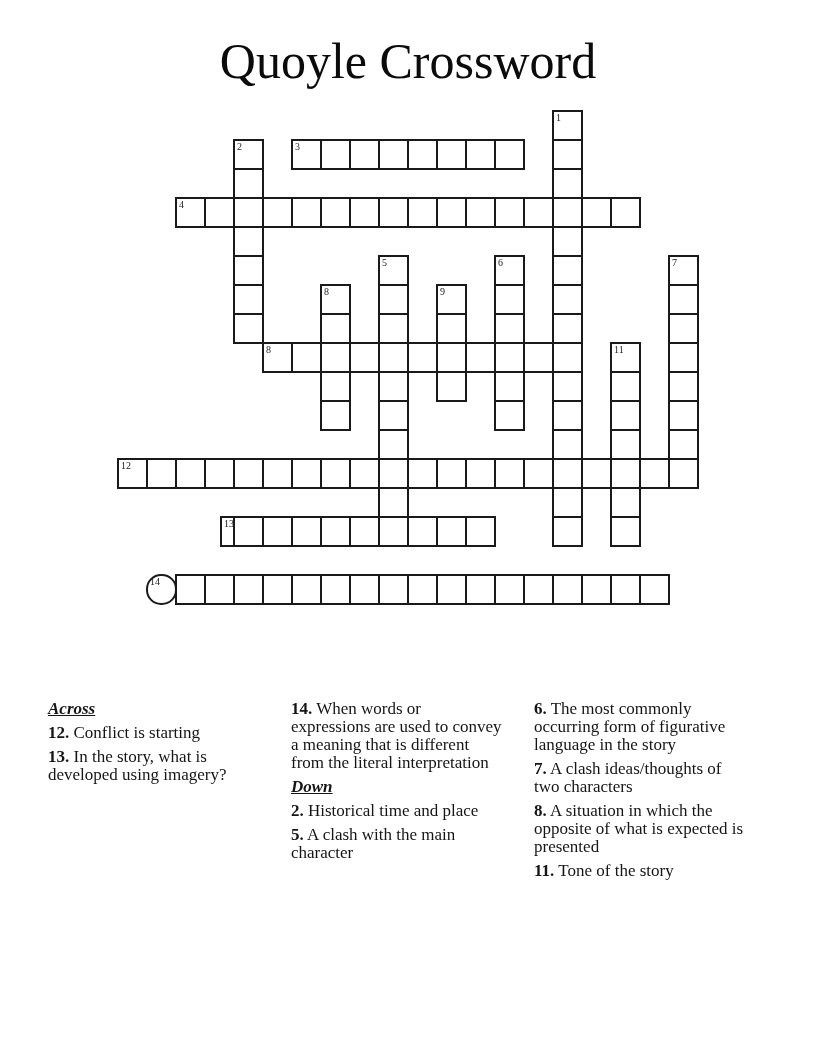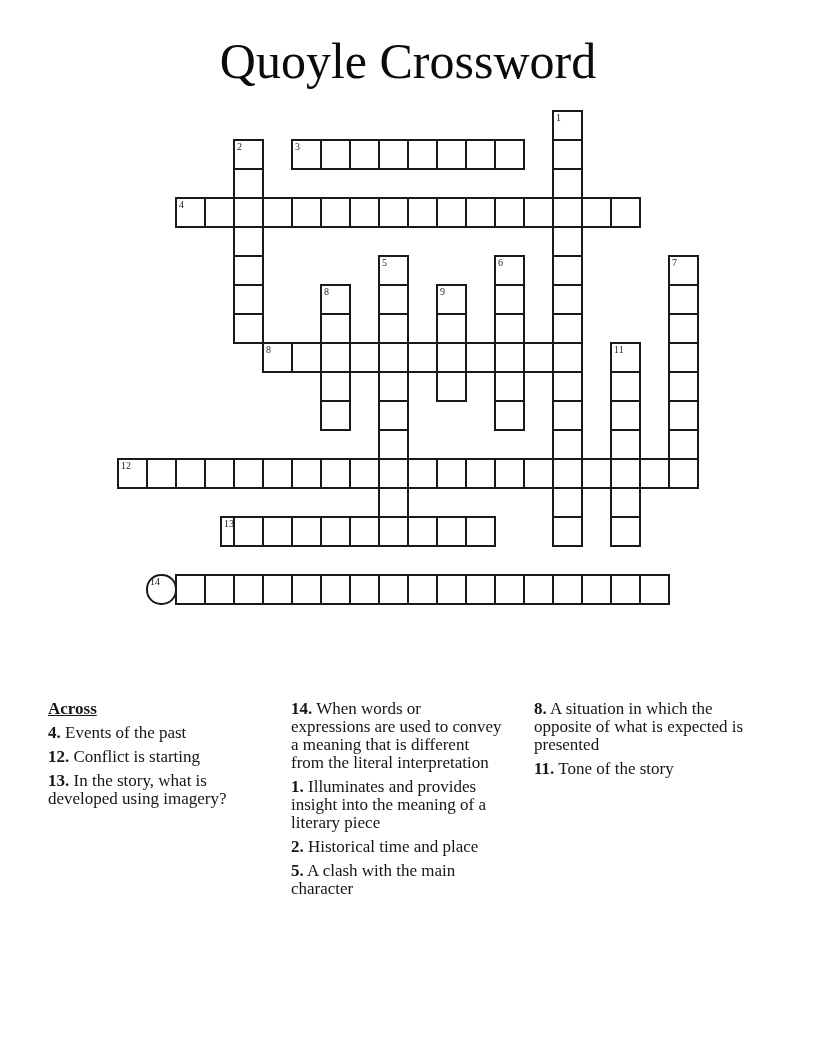--- a/index.html
+++ b/index.html
@@ -52,20 +52,21 @@
     line-height: 18px;
     color: #151515;
   }
   .clue-col-1 { left: 48px; }
   .clue-col-2 { left: 291px; }
   .clue-col-3 { left: 534px; }
   .clue-heading {
     font-weight: bold;
     text-decoration: underline;
     margin: 0 0 6px 0;
+    font-style: italic;
   }
   .clue {
     margin: 0 0 6px 0;
     white-space: pre-line;
   }
   .clue-num { font-weight: bold; }
 </style>
 </head>
 <body>
 
@@ -229,36 +230,38 @@
       <div class="cell" style="left: 465px; top: 574px;"></div>
       <div class="cell" style="left: 494px; top: 574px;"></div>
       <div class="cell" style="left: 523px; top: 574px;"></div>
       <div class="cell" style="left: 552px; top: 574px;"></div>
       <div class="cell" style="left: 581px; top: 574px;"></div>
       <div class="cell" style="left: 610px; top: 574px;"></div>
       <div class="cell" style="left: 639px; top: 574px;"></div>
     </div>
   <div class="clue-col clue-col-1" id="clue-col-1">
       <div class="clue-heading">Across</div>
-      <div class="clue"><span class="clue-num">4.</span> Events of the past</div>
       <div class="clue"><span class="clue-num">12.</span> Conflict is starting</div>
       <div class="clue"><span class="clue-num">13.</span> In the story, what is
 developed using imagery?</div>
     </div>
   <div class="clue-col clue-col-2" id="clue-col-2">
       <div class="clue"><span class="clue-num">14.</span> When words or
 expressions are used to convey
 a meaning that is different
 from the literal interpretation</div>
-      <div class="clue"><span class="clue-num">1.</span> Illuminates and provides
-insight into the meaning of a
-literary piece</div>
+      <div class="clue-heading">Down</div>
       <div class="clue"><span class="clue-num">2.</span> Historical time and place</div>
       <div class="clue"><span class="clue-num">5.</span> A clash with the main
 character</div>
     </div>
   <div class="clue-col clue-col-3" id="clue-col-3">
+      <div class="clue"><span class="clue-num">6.</span> The most commonly
+occurring form of figurative
+language in the story</div>
+      <div class="clue"><span class="clue-num">7.</span> A clash ideas/thoughts of
+two characters</div>
       <div class="clue"><span class="clue-num">8.</span> A situation in which the
 opposite of what is expected is
 presented</div>
       <div class="clue"><span class="clue-num">11.</span> Tone of the story</div>
     </div>
 </div>
 
 </body></html>

